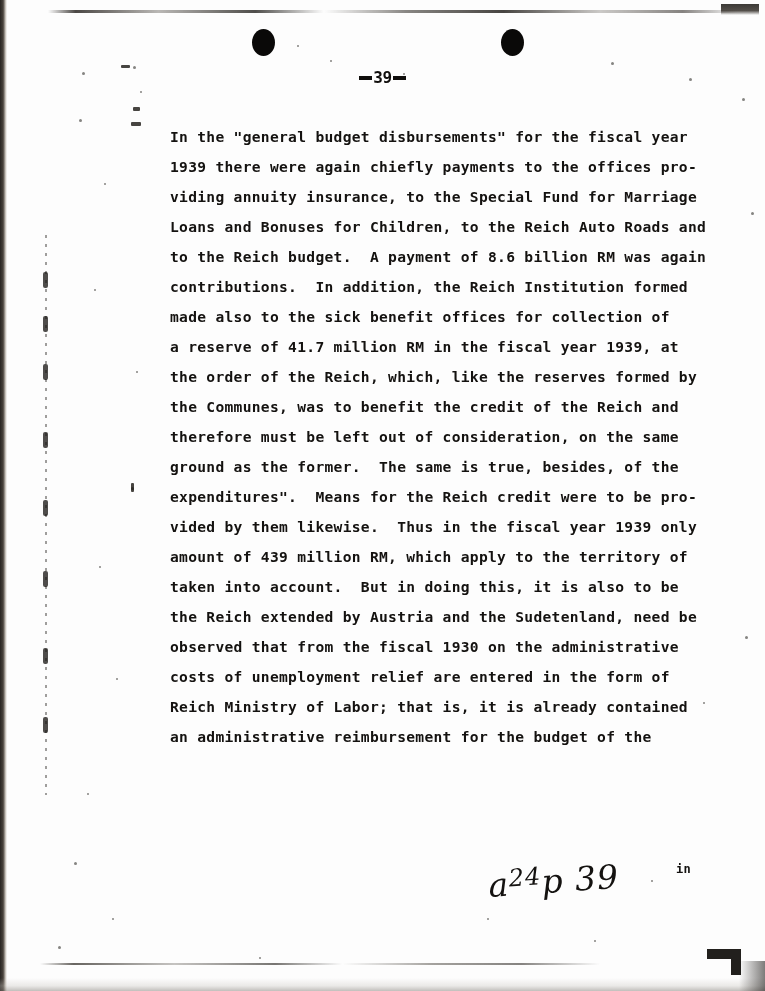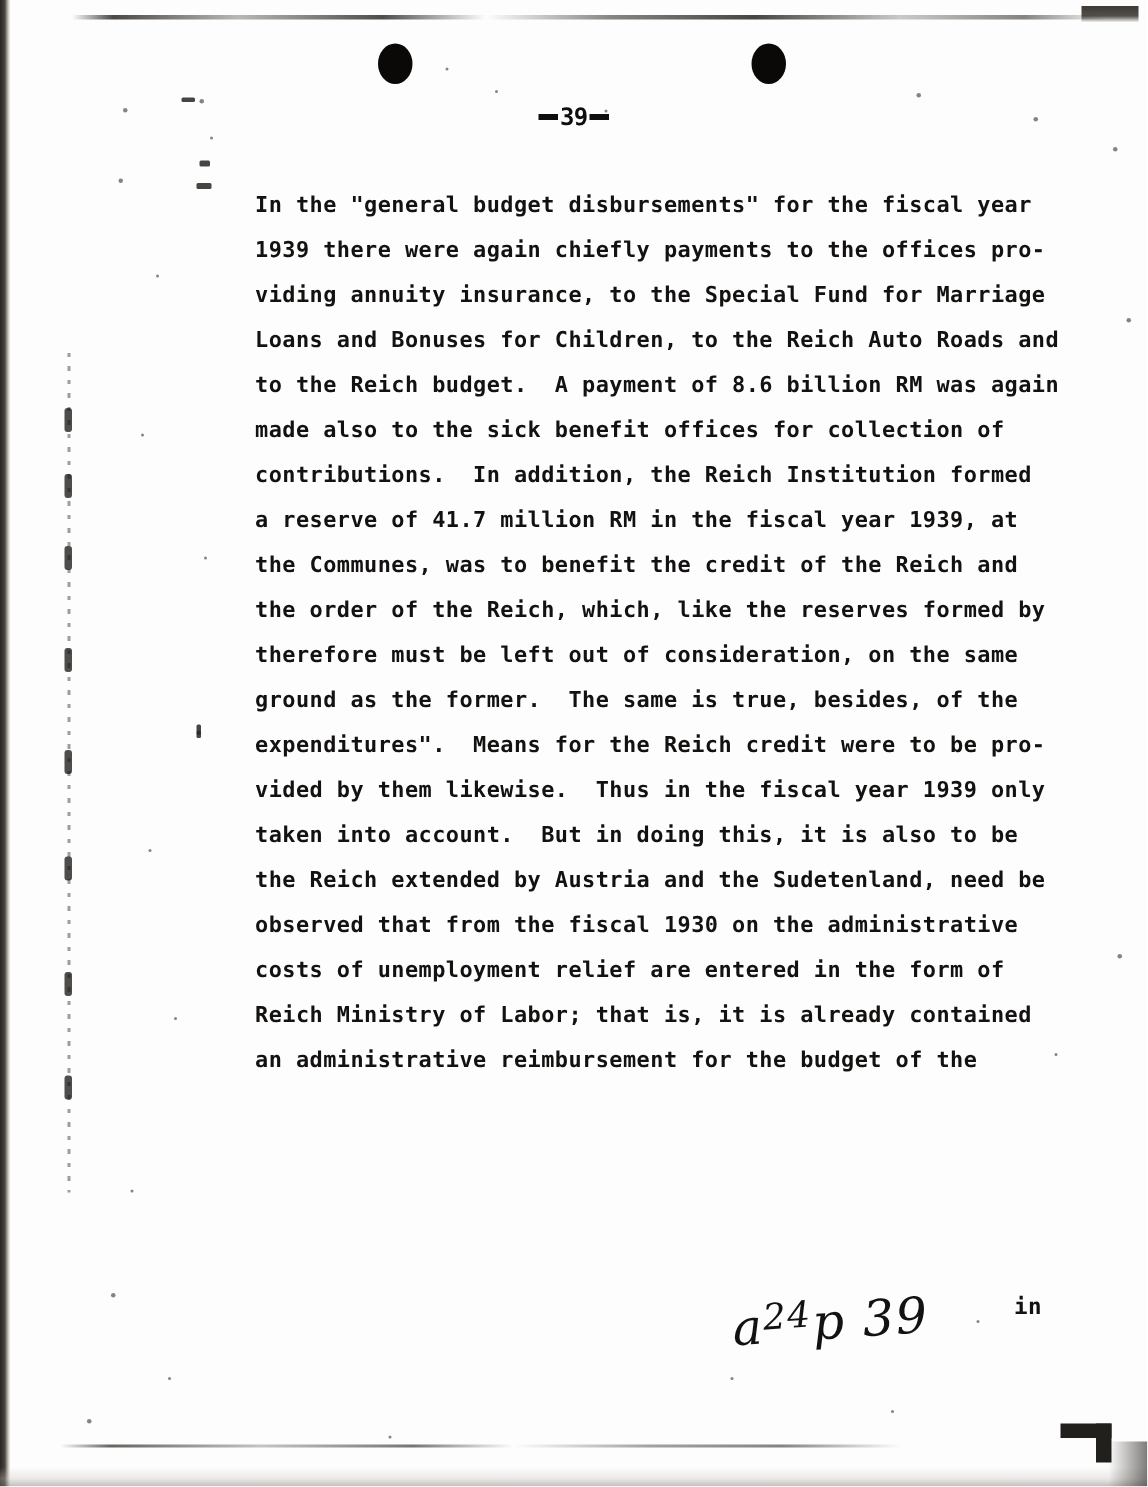--- a/index.html
+++ b/index.html
@@ -145,21 +145,21 @@
     font-weight: 700;
     letter-spacing: 0.3px;
     color: #141210;
     white-space: pre;
   }
 
   .catchword {
     position: absolute;
     left: 676px;
     top: 862px;
-    font-size: 15px;
+    font-size: 12px;
     font-weight: 700;
     letter-spacing: .3px;
     color: #141210;
   }
 
   
   .annotation {
     position: absolute;
     left: 487px;
     top: 866px;
@@ -244,29 +244,30 @@
   <div class="page-number">
     <span class="dash"></span><span id="page-number-value">39</span><span class="dash"></span>
   </div>
 
   <div id="body-text">
       <div class="tline">In the "general budget disbursements" for the fiscal year</div>
       <div class="tline">1939 there were again chiefly payments to the offices pro-</div>
       <div class="tline">viding annuity insurance, to the Special Fund for Marriage</div>
       <div class="tline">Loans and Bonuses for Children, to the Reich Auto Roads and</div>
       <div class="tline">to the Reich budget.  A payment of 8.6 billion RM was again</div>
+      <div class="tline">contributions.  In addition, the Reich Institution formed</div>
       <div class="tline">made also to the sick benefit offices for collection of</div>
-      <div class="tline">contributions.  In addition, the Reich Institution formed</div>
       <div class="tline">a reserve of 41.7 million RM in the fiscal year 1939, at</div>
+      <div class="tline">the order of the Reich, which, like the reserves formed by</div>
       <div class="tline">the Communes, was to benefit the credit of the Reich and</div>
-      <div class="tline">the order of the Reich, which, like the reserves formed by</div>
       <div class="tline">therefore must be left out of consideration, on the same</div>
       <div class="tline">ground as the former.  The same is true, besides, of the</div>
       <div class="tline">expenditures".  Means for the Reich credit were to be pro-</div>
       <div class="tline">vided by them likewise.  Thus in the fiscal year 1939 only</div>
+      <div class="tline">amount of 439 million RM, which apply to the territory of</div>
       <div class="tline">taken into account.  But in doing this, it is also to be</div>
       <div class="tline">the Reich extended by Austria and the Sudetenland, need be</div>
       <div class="tline">observed that from the fiscal 1930 on the administrative</div>
       <div class="tline">costs of unemployment relief are entered in the form of</div>
       <div class="tline">Reich Ministry of Labor; that is, it is already contained</div>
       <div class="tline">an administrative reimbursement for the budget of the</div>
     </div>
 
   <div class="catchword">in</div>
 

